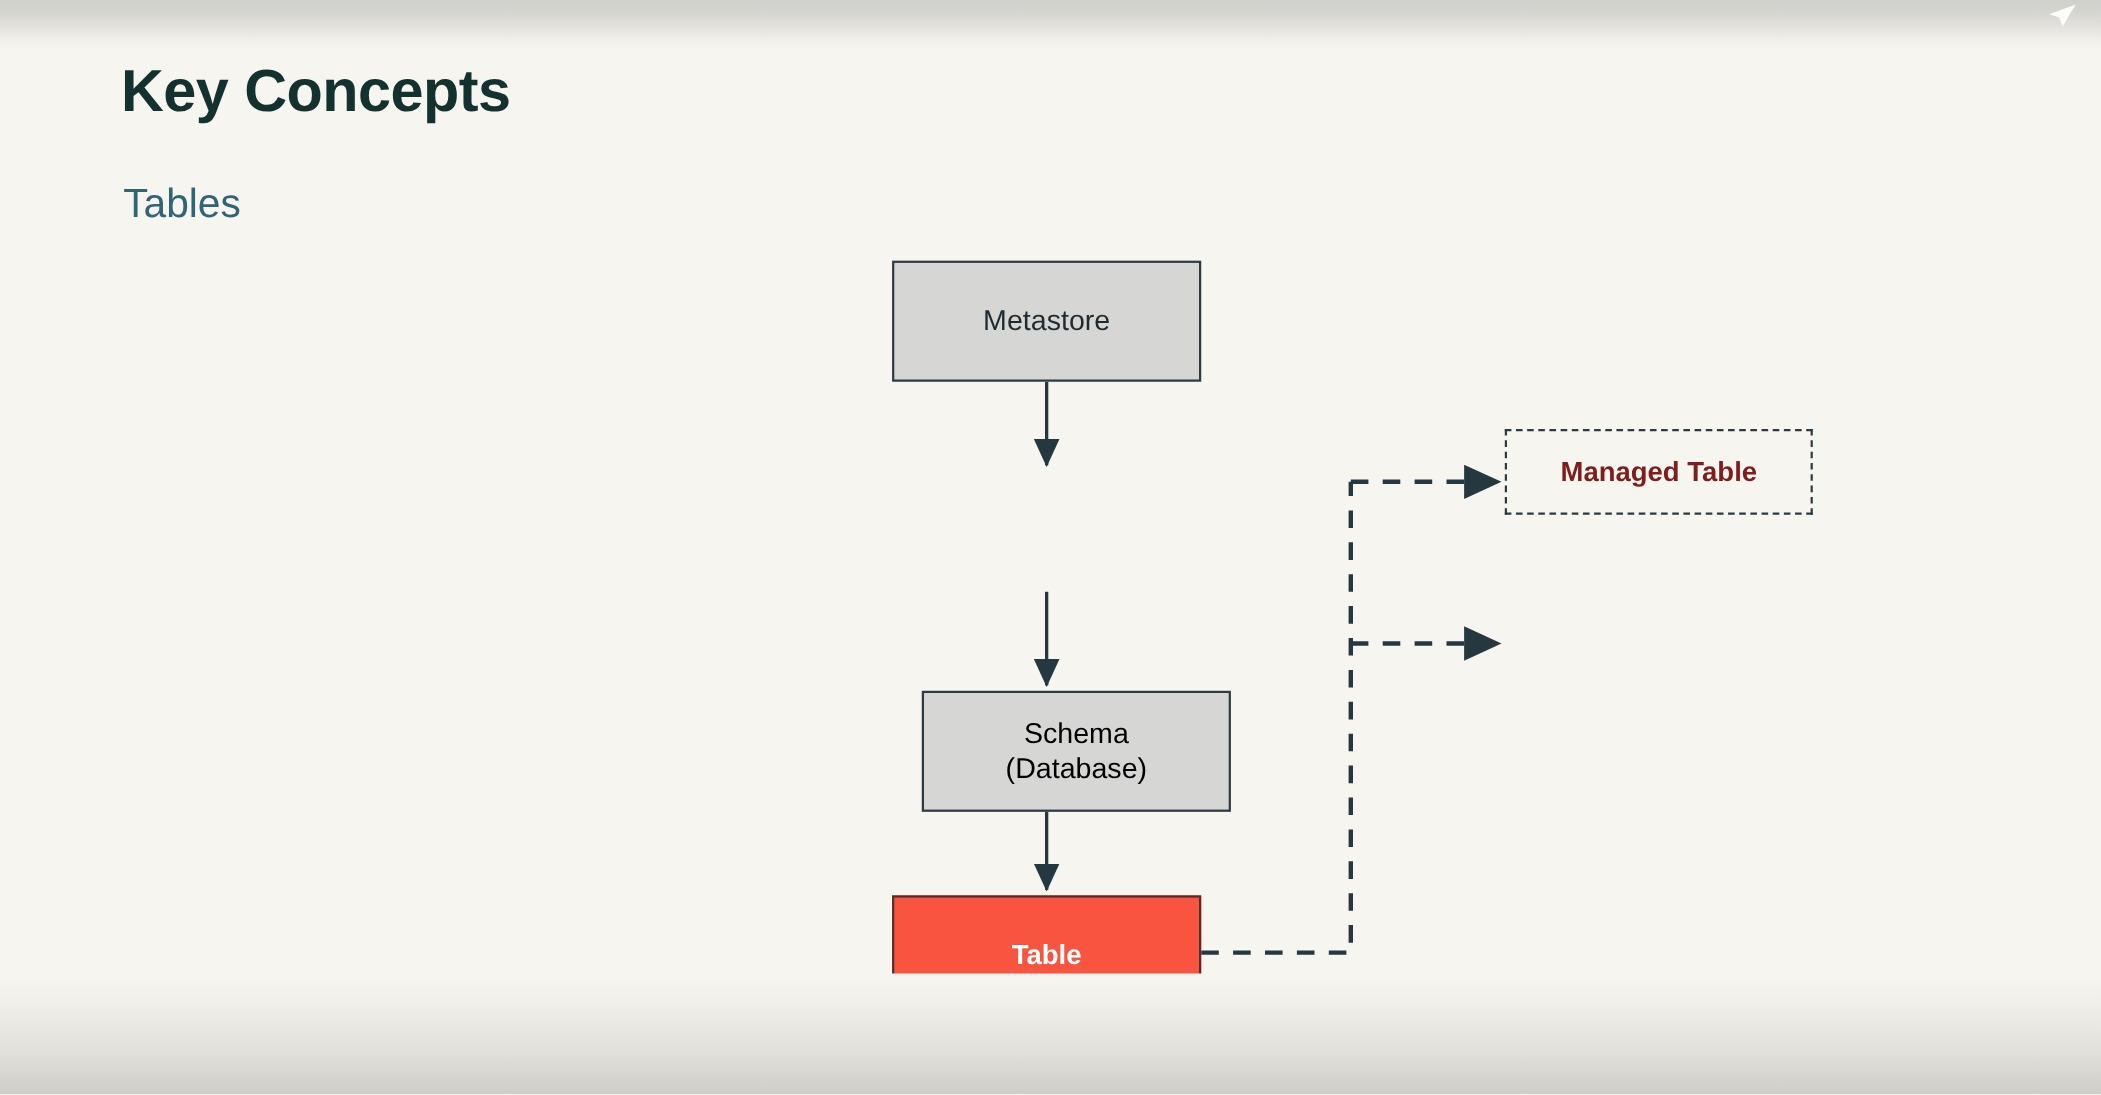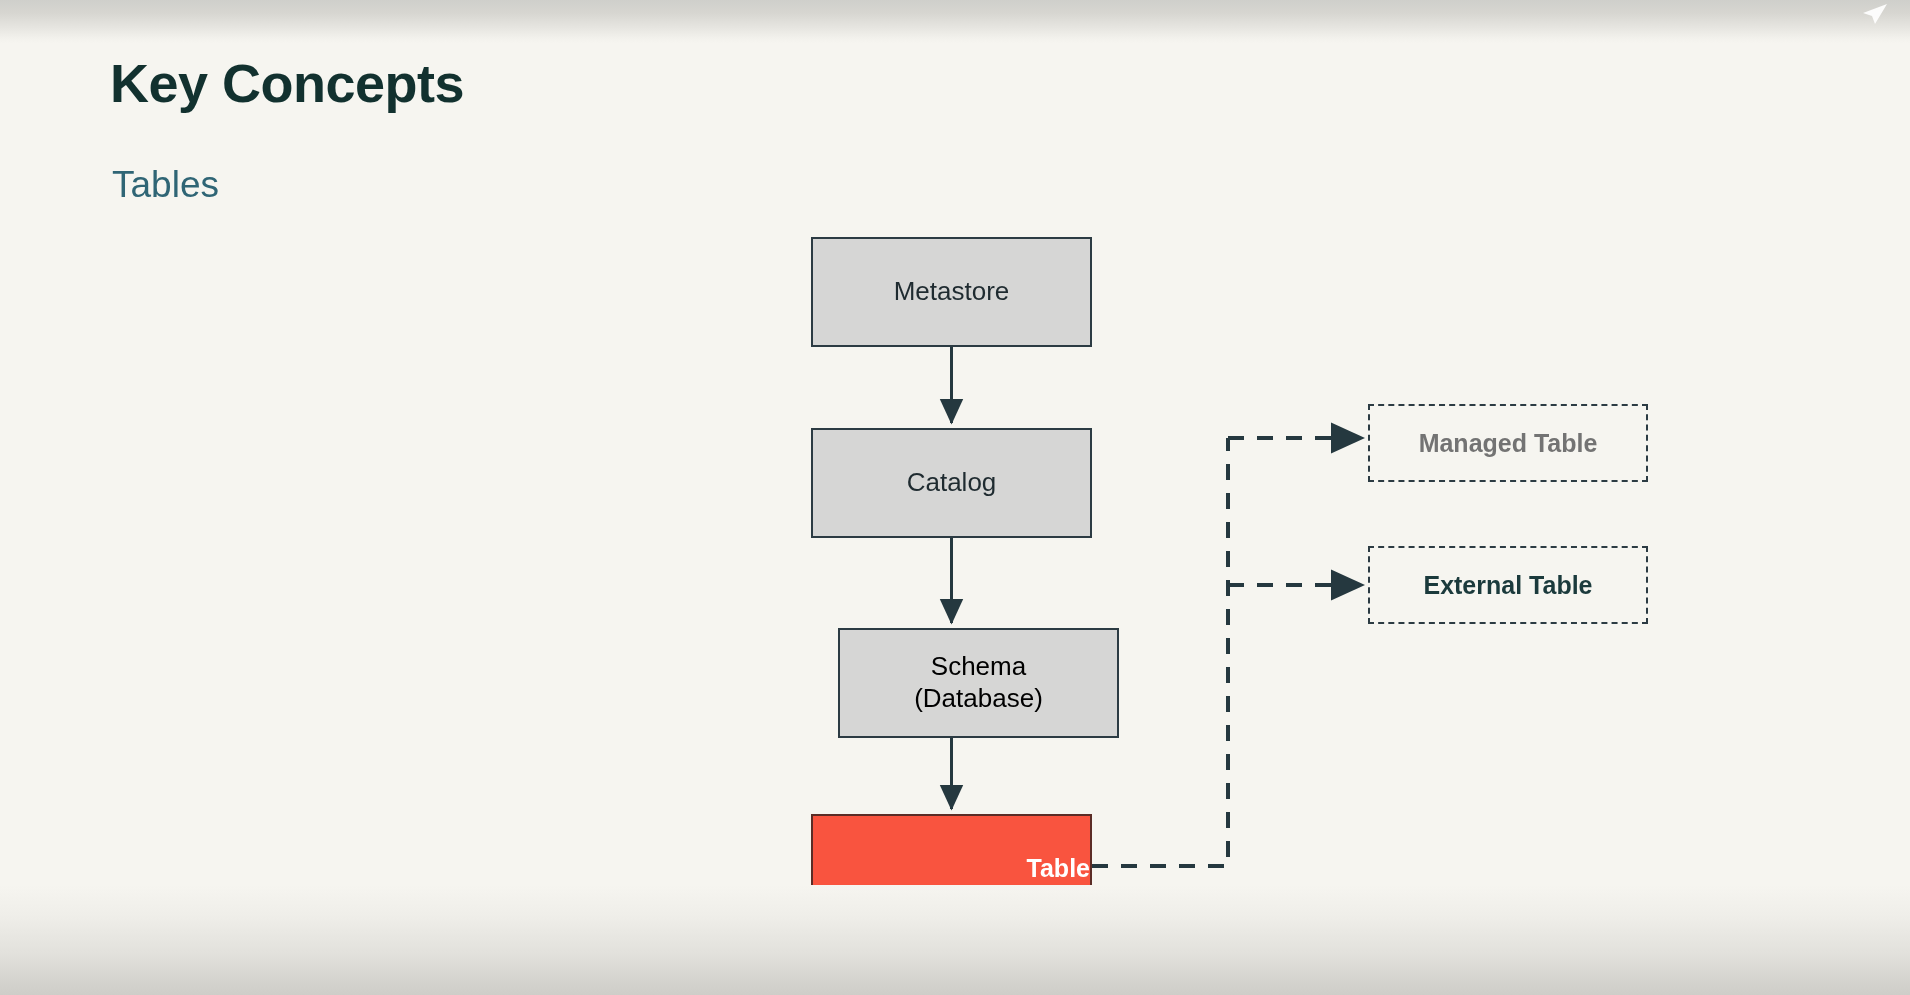--- a/index.html
+++ b/index.html
@@ -148,32 +148,26 @@
 
     <line x1="1228" y1="438" x2="1363" y2="438" stroke="#25383F" stroke-width="4" stroke-dasharray="16 13" marker-end="url(#arrowhead)"></line>
 
     <line x1="1228" y1="585" x2="1363" y2="585" stroke="#25383F" stroke-width="4" stroke-dasharray="16 13" marker-end="url(#arrowhead)"></line>
   </svg>
 
   <div id="diagram">
       <div class="node solid" style="left: 811px; top: 237px; width: 281px; height: 110px; background: rgb(214, 214, 213); border-color: rgb(44, 59, 67); color: rgb(31, 43, 48);">
         <span class="node-label">Metastore</span>
       </div>
-      <div class="node solid" style="left: 811px; top: 428px; width: 281px; height: 110px; background: rgb(214, 214, 213); border-color: rgb(44, 59, 67); color: rgb(31, 43, 48);">
-        <span class="node-label">Catalog</span>
-      </div>
       <div class="node solid" style="left: 838px; top: 628px; width: 281px; height: 110px; background: rgb(214, 214, 213); border-color: rgb(44, 59, 67); color: #000000;">
         <span class="node-label">Schema
 (Database)</span>
       </div>
-      <div class="node accent" style="left: 811px; top: 814px; width: 281px; height: 109px; background: rgb(249, 84, 63); border-color: rgb(91, 44, 38); color: rgb(255, 255, 255); justify-content: flex-end;">
+      <div class="node accent" style="left: 811px; top: 814px; width: 281px; height: 109px; background: rgb(249, 84, 63); border-color: rgb(91, 44, 38); color: rgb(255, 255, 255);">
         <span class="node-label">Table</span>
       </div>
-      <div class="node dashed" style="left: 1368px; top: 404px; width: 280px; height: 78px; background: transparent; border-color: rgb(44, 59, 67); color: #737373;">
+      <div class="node dashed" style="left: 1368px; top: 390px; width: 280px; height: 78px; background: transparent; border-color: rgb(44, 59, 67); color: #7f1d1d;">
         <span class="node-label">Managed Table</span>
-      </div>
-      <div class="node dashed" style="left: 1368px; top: 546px; width: 280px; height: 78px; background: transparent; border-color: rgb(44, 59, 67); color: rgb(27, 58, 60);">
-        <span class="node-label">External Table</span>
       </div>
     </div>
 
   <div class="band-bottom"></div>
 </div>
 
 </body></html>

